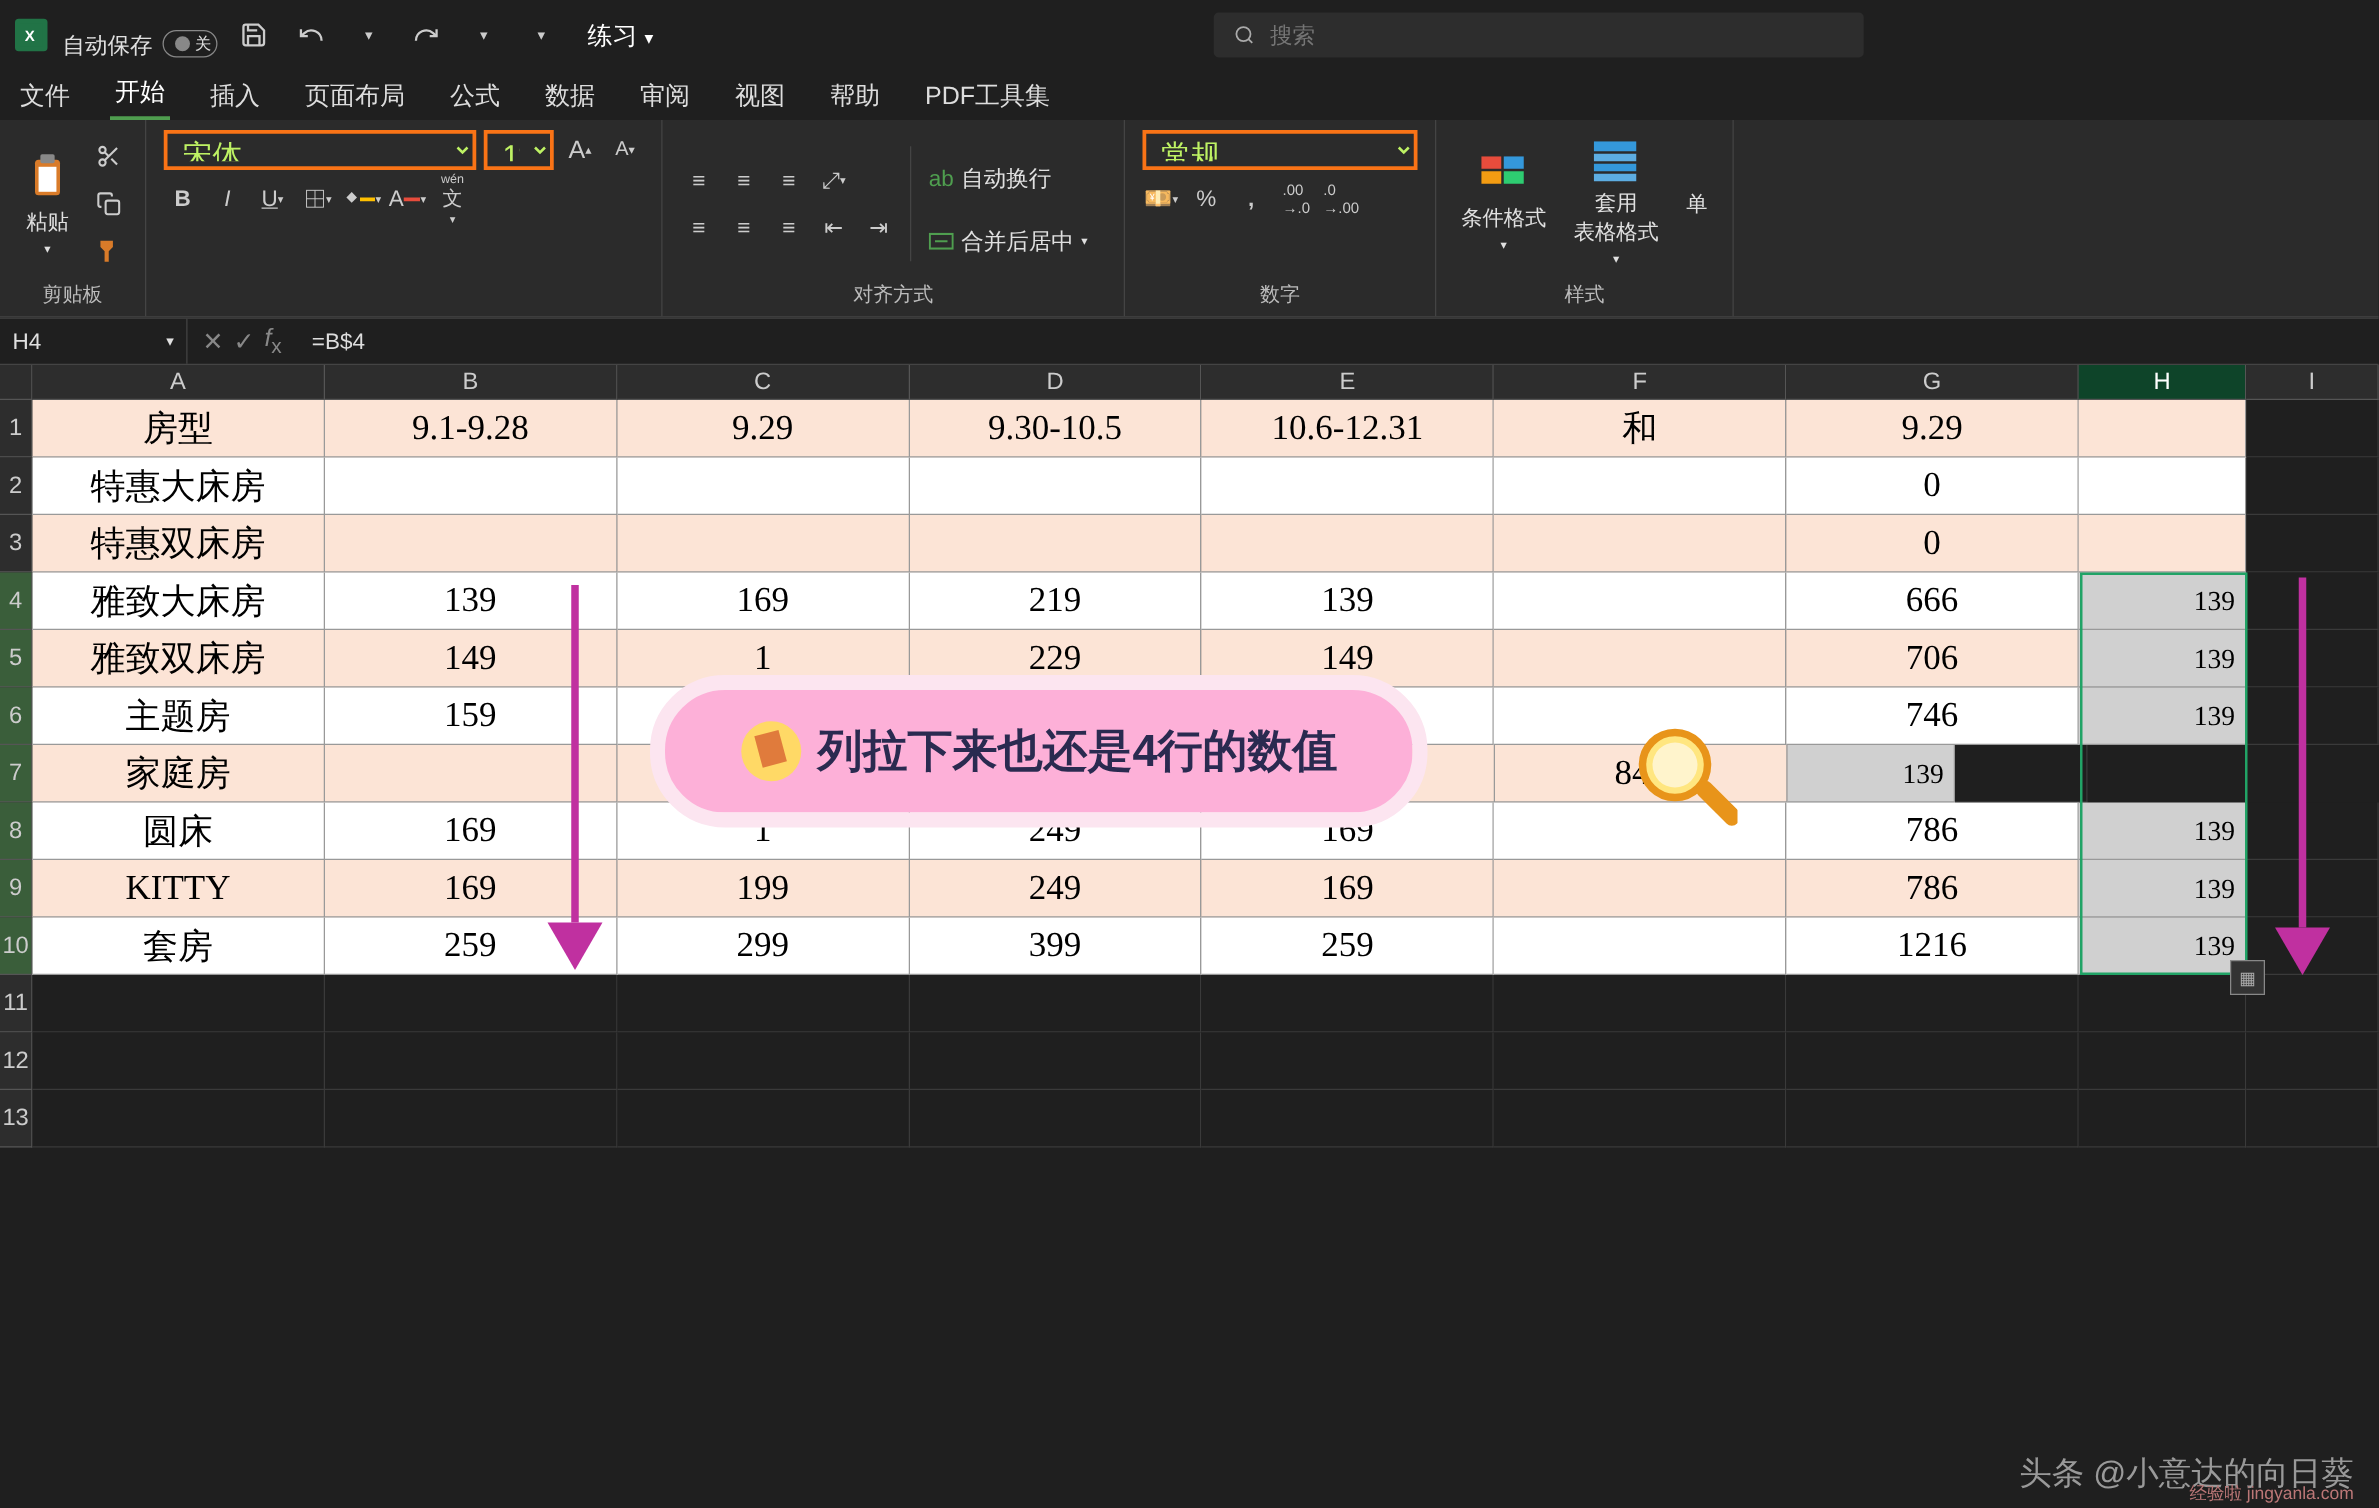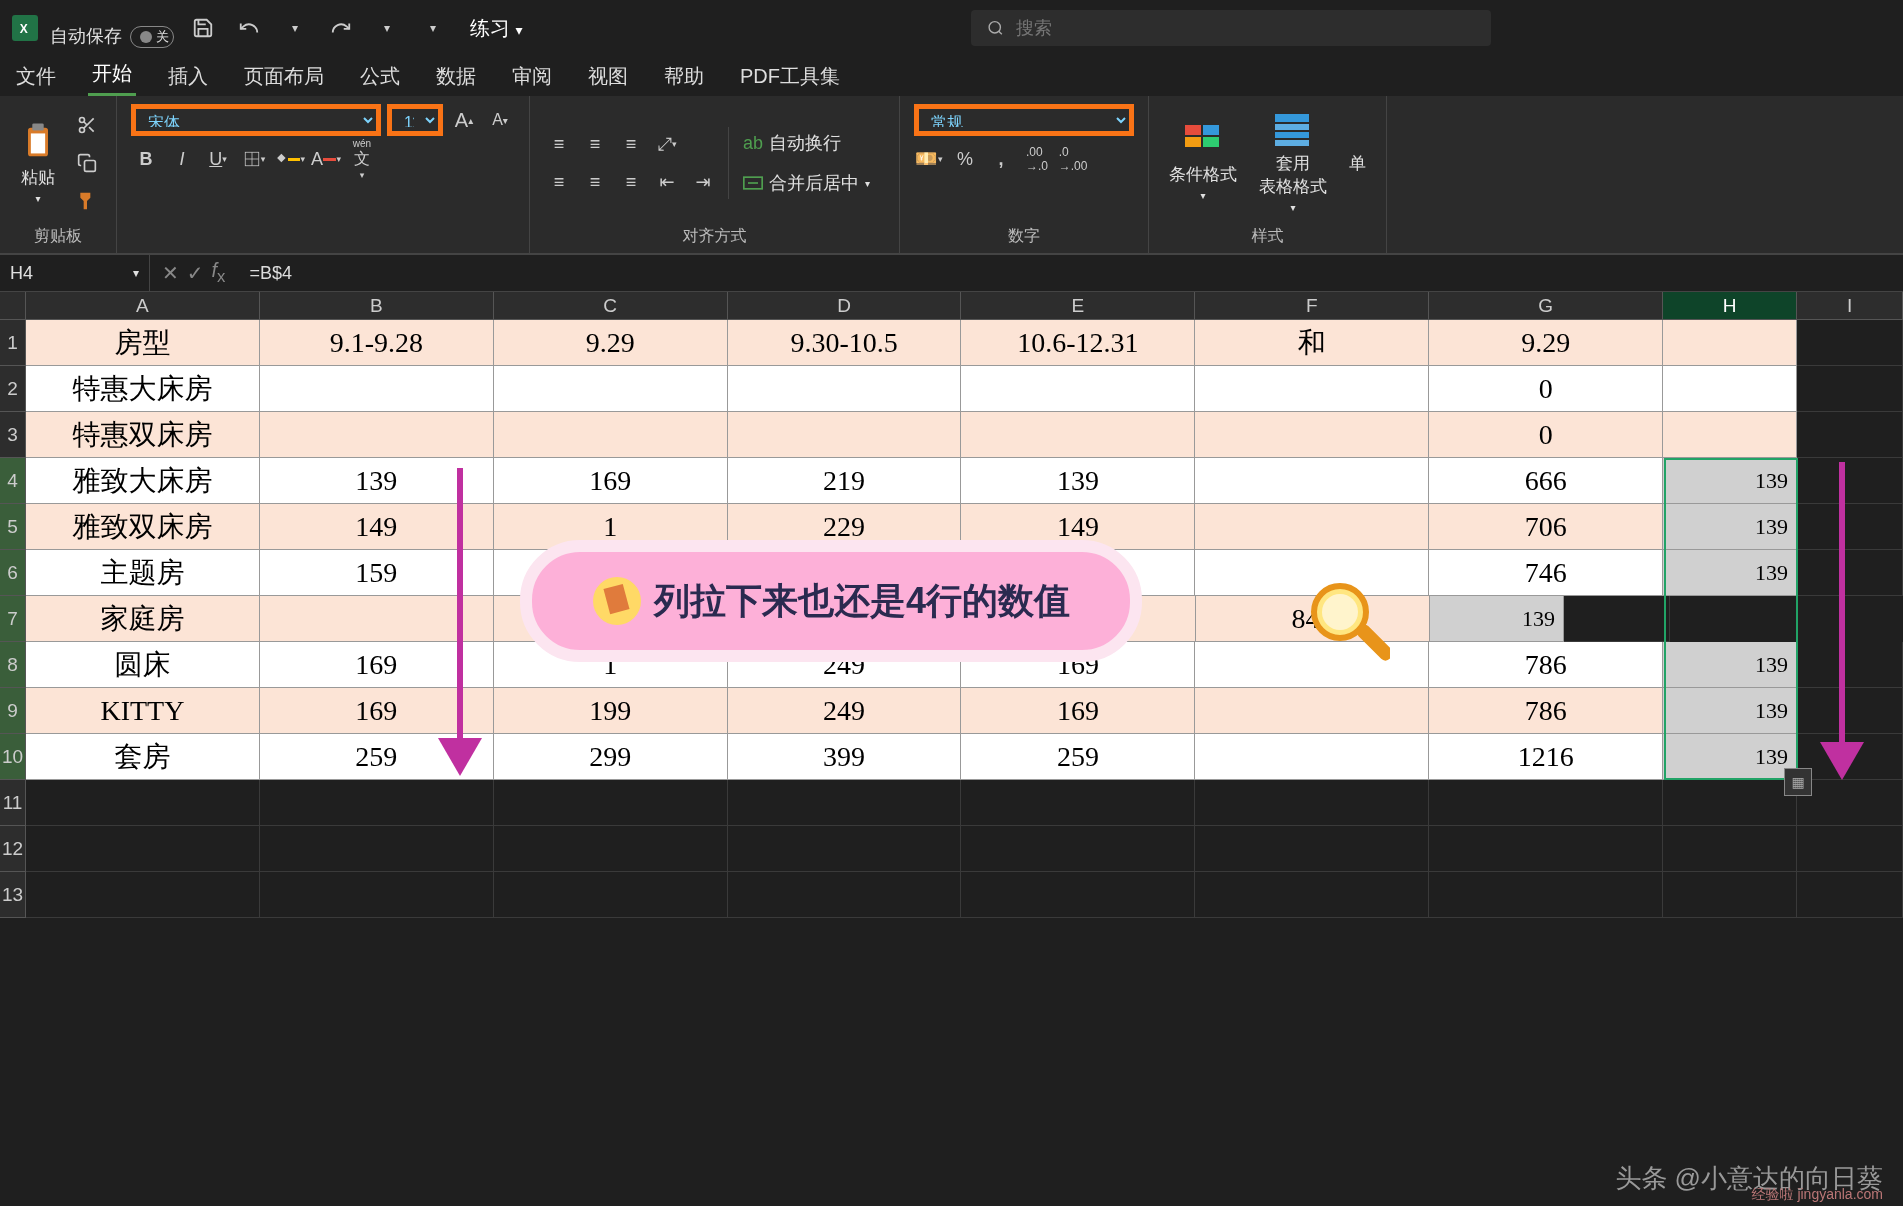--- a/index.html
+++ b/index.html
@@ -1,43 +1,43 @@
 <!DOCTYPE html>
 <html><head>
 <meta charset="utf-8">
 <style>
 * { margin: 0; padding: 0; box-sizing: border-box; font-family: "Microsoft YaHei", "SimSun", sans-serif; }
 body { background: #1f1f1f; color: #e0e0e0; overflow: hidden; width: 1903px; height: 1206px; }
 
 
 .title-bar { height: 56px; background: #1f1f1f; display: flex; align-items: center; padding: 0 12px; gap: 12px; }
 .app-icon { width: 26px; height: 26px; background: #217346; display: flex; align-items: center; justify-content: center; color: #fff; border-radius: 3px; }
-.autosave { display: flex; align-items: flex-end; gap: 8px; font-size: 18px; margin-top: 16px; }
+.autosave { display: flex; align-items: flex-start; gap: 8px; font-size: 18px; margin-top: 16px; }
 .toggle { width: 44px; height: 22px; border: 1px solid #888; border-radius: 12px; display: flex; align-items: center; justify-content: flex-end; padding: 0 4px; font-size: 13px; }
 .qat-btn { width: 34px; height: 34px; display: flex; align-items: center; justify-content: center; cursor: pointer; font-size: 22px; color: #ccc; }
 .doc-name { font-size: 20px; color: #fff; margin-left: 8px; }
 .search-box { margin-left: auto; margin-right: 400px; display: flex; align-items: center; background: #2d2d2d; border-radius: 4px; padding: 6px 16px; width: 520px; height: 36px; gap: 12px; }
 .search-box input { background: transparent; border: none; color: #aaa; font-size: 18px; outline: none; width: 100%; }
 
 
 .tab-strip { height: 40px; background: #1f1f1f; display: flex; align-items: flex-end; padding: 0 12px; gap: 28px; font-size: 20px; }
 .tab { padding: 6px 4px; cursor: pointer; color: #ddd; }
 .tab.active { border-bottom: 3px solid #4f9e4f; color: #fff; }
 
 
 .ribbon { height: 158px; background: #2b2b2b; display: flex; border-bottom: 1px solid #444; }
 .ribbon-group { display: flex; flex-direction: column; border-right: 1px solid #444; padding: 8px 14px 4px; }
 .ribbon-group-content { flex: 1; display: flex; align-items: center; gap: 10px; }
 .ribbon-group-label { text-align: center; font-size: 16px; color: #bbb; padding: 4px 0 2px; position: relative; }
 .big-btn { display: flex; flex-direction: column; align-items: center; gap: 4px; cursor: pointer; padding: 4px 6px; font-size: 17px; }
 .small-btn { width: 30px; height: 30px; display: flex; align-items: center; justify-content: center; cursor: pointer; font-size: 18px; color: #ccc; }
-.font-select { background: #2b2b2b; border: 5px solid #f97316; color: #7dd3fc; padding: 4px 8px; font-size: 16px; height: 32px; }
+.font-select { background: #2b2b2b; border: 3px solid #f97316; color: #bef264; padding: 4px 8px; font-size: 24px; height: 32px; }
 .col-stack { display: flex; flex-direction: column; gap: 8px; }
 .row-flex { display: flex; align-items: center; gap: 6px; }
-.wide-btn { display: flex; align-items: center; gap: 6px; font-size: 18px; cursor: pointer; padding: 4px; }
+.wide-btn { display: flex; align-items: center; gap: 6px; font-size: 18px; cursor: pointer; padding: 4px; margin-top: 10px; }
 
 
 .fx-bar { height: 38px; background: #1f1f1f; display: flex; align-items: center; border-top: 1px solid #444; border-bottom: 1px solid #444; }
 .name-box { width: 150px; height: 100%; border-right: 1px solid #444; display: flex; align-items: center; padding: 0 10px; font-size: 18px; justify-content: space-between; }
 .fx-btns { display: flex; align-items: center; gap: 8px; padding: 0 12px; color: #888; font-size: 20px; }
 .formula-input { flex: 1; background: transparent; border: none; color: #ddd; font-size: 18px; padding: 0 12px; outline: none; }
 
 
 .grid-area { background: #1f1f1f; }
 .col-headers { display: flex; height: 28px; }

